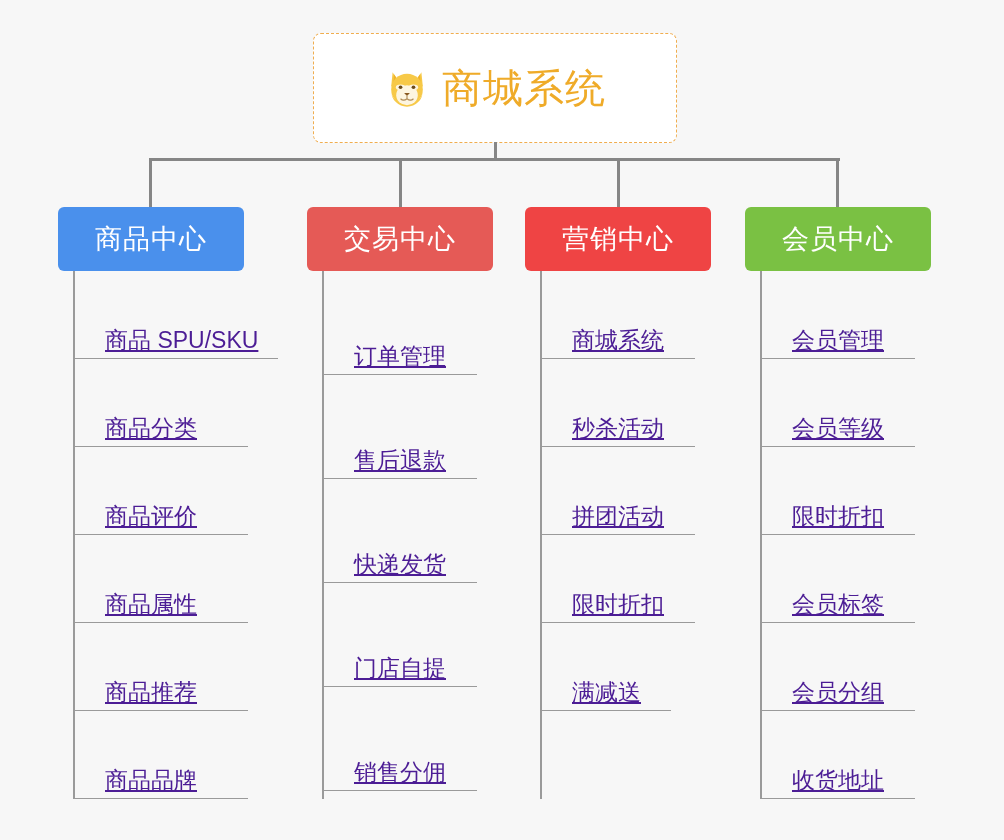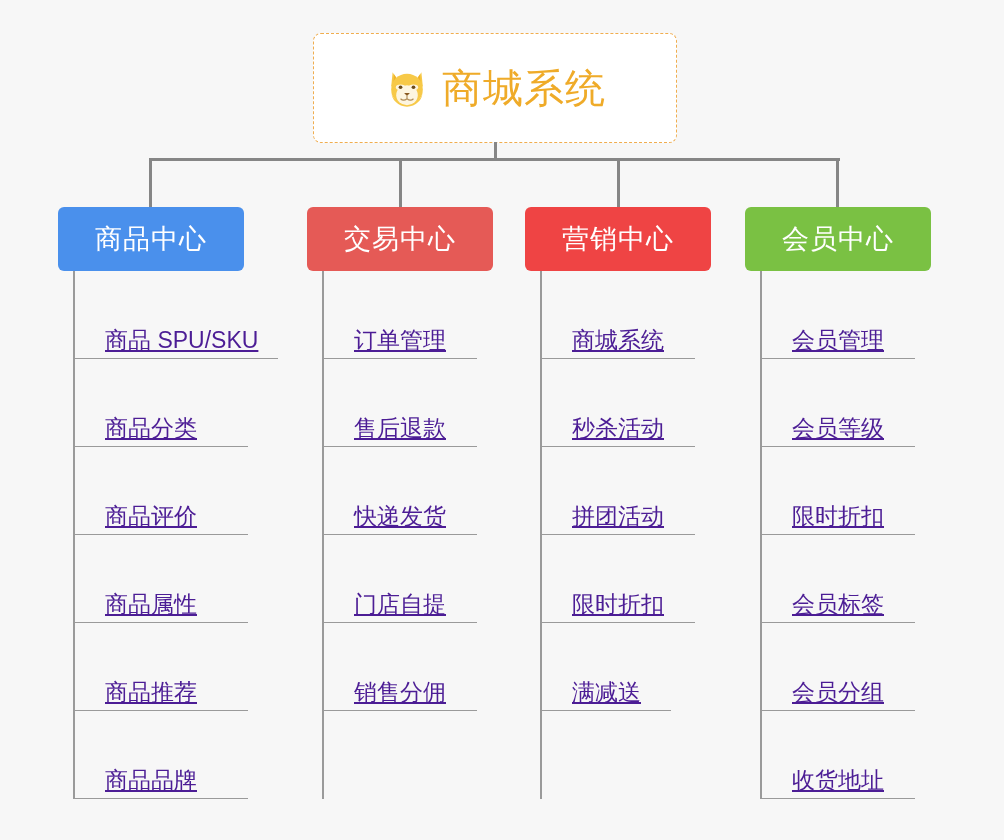--- a/index.html
+++ b/index.html
@@ -120,21 +120,21 @@
     position: relative;
     height: 88px;
     box-sizing: border-box;
     border-bottom: 1px solid #9a9a9a;
     display: flex;
     align-items: flex-end;
     padding-left: 32px;
     padding-bottom: 5px;
   }
   .leaf-col.l1 .leaf-item { width: 175px; }
-  .leaf-col.l2 .leaf-item { width: 155px; }
+  .leaf-col.l2 .leaf-item { width: 155px; margin-top: 16px; }
   .leaf-col.l3 .leaf-item { width: 155px; }
   .leaf-col.l4 .leaf-item { width: 155px; }
   .leaf-col.l1 .leaf-item.wide { width: 205px; }
   .leaf-col.l2 .leaf-item.narrow { width: 131px; }
   .leaf-col.l3 .leaf-item.narrow { width: 131px; }
 
   .leaf-label {
     font-size: 23px;
     line-height: 1.1;
     color: #4c1d95;

